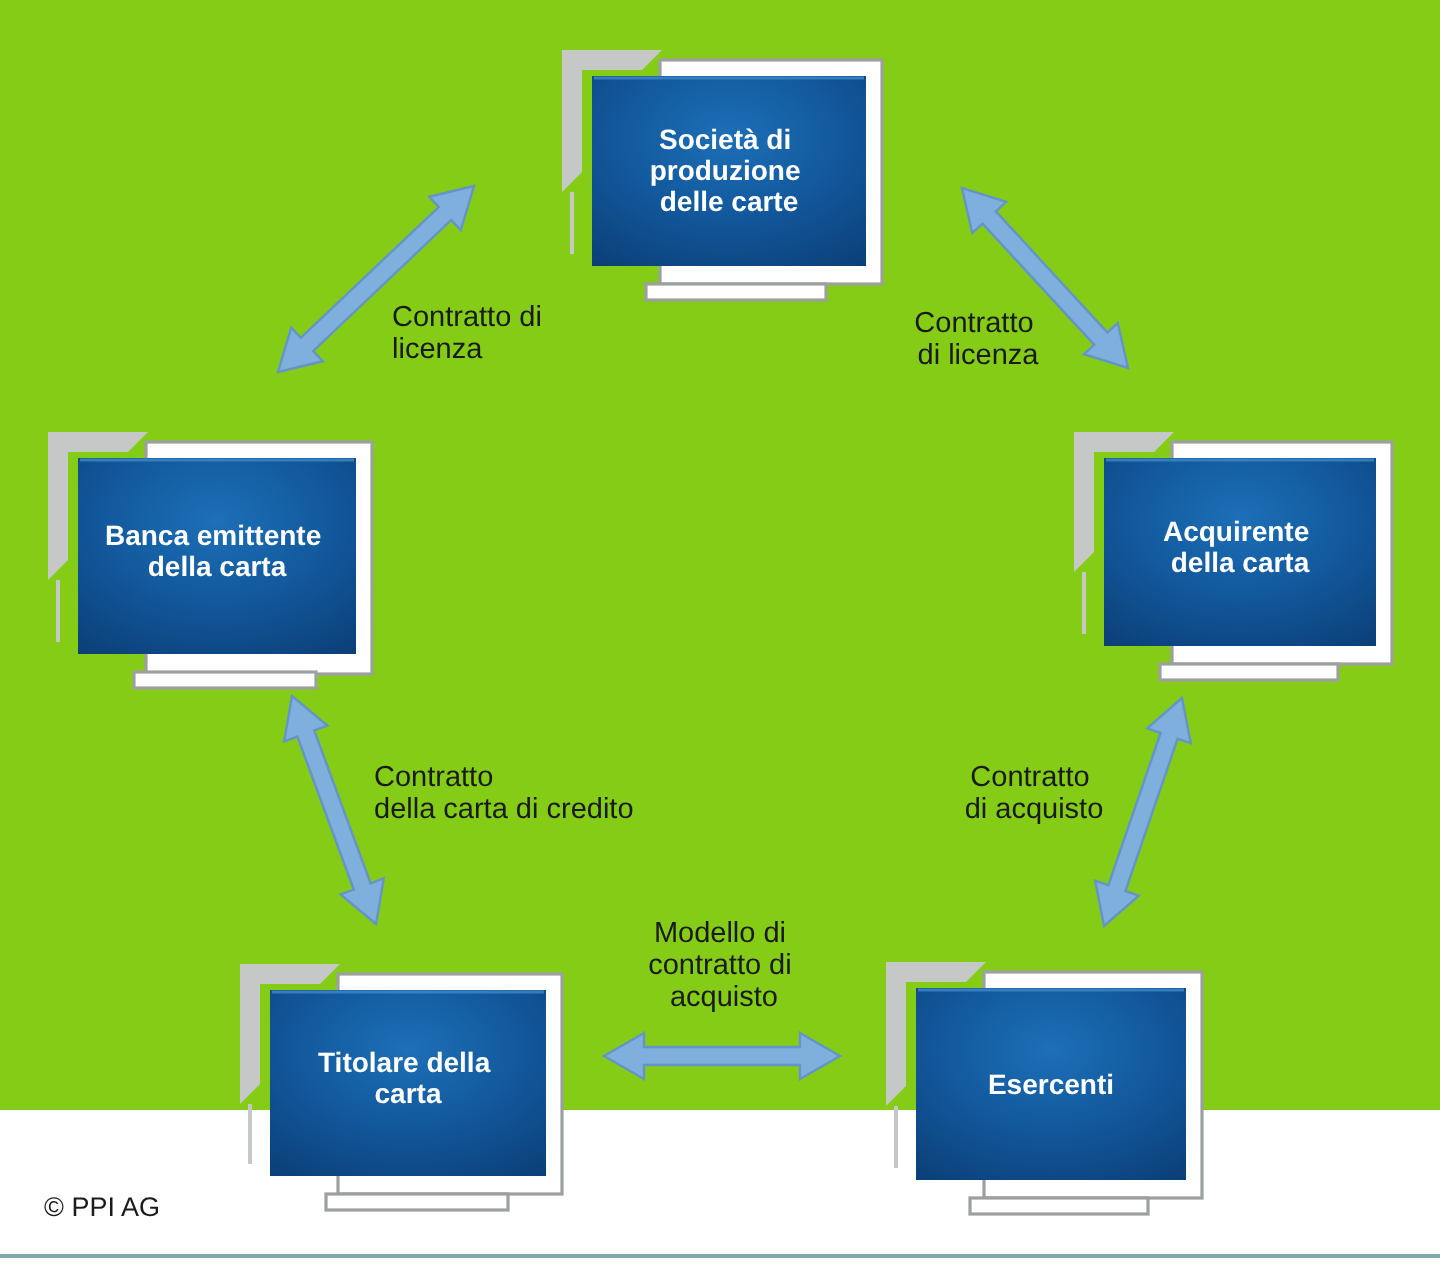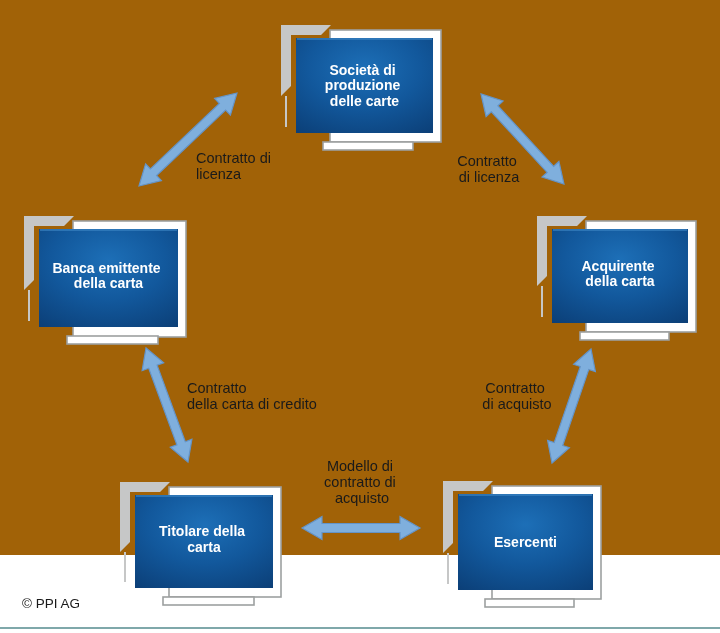--- a/index.html
+++ b/index.html
@@ -1,17 +1,17 @@
 <!DOCTYPE html>
 <html style="--box-grad-light: #1d6fb7; --box-grad-mid: #12589c; --box-grad-dark: #0a3a70; --screen-highlight: #3c86c4; --arrow-fill: #7fafdd; --arrow-stroke: #6494c8; --frame-gray: #c6c7c7; --outline-gray: #9da0a0; --bottom-line: #7fa8aa; --text: #1a1a1a;"><head>
 <meta charset="utf-8">
 <style>
   html,body{margin:0;padding:0;background:#ffffff;}
   body{width:720px;height:633px;overflow:hidden;}
-  .stage{position:relative;width:720px;height:555px;background:#a16207;}
+  .stage{position:relative;width:720px;height:555px;background:#84cc16;}
   svg{display:block;}
   text{font-family:"Liberation Sans", sans-serif;}
   .node-label{fill:#ffffff;font-weight:bold;font-size:14px;}
   .edge-label{fill:var(--text, #1a1a1a);font-size:14.5px;}
   .copyright{fill:var(--text, #1a1a1a);font-size:13.5px;}
   .gray-l{fill:var(--frame-gray, #c6c7c7);}
   .gray-thin{fill:var(--frame-gray, #c6c7c7);}
   .back-frame{fill:#ffffff;stroke:var(--outline-gray, #9da0a0);stroke-width:1.6;}
   .stand{fill:#ffffff;stroke:var(--outline-gray, #9da0a0);stroke-width:1.6;}
   .screen{fill:url(#screenGrad);}

